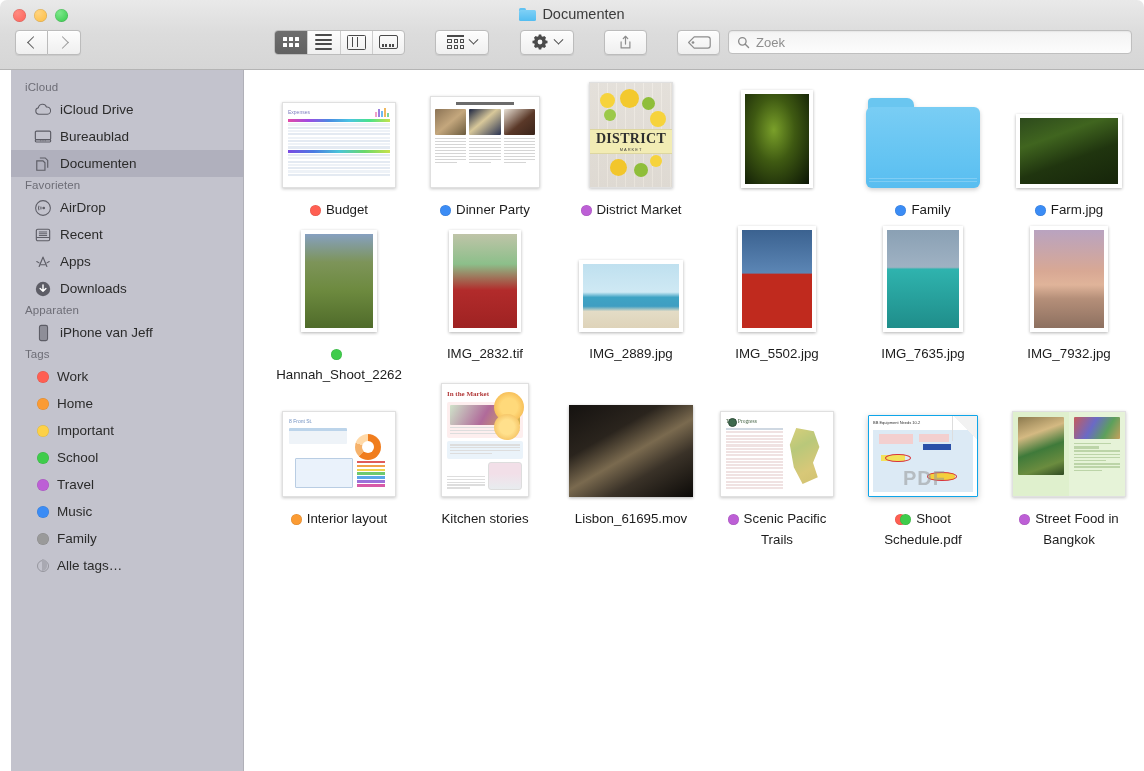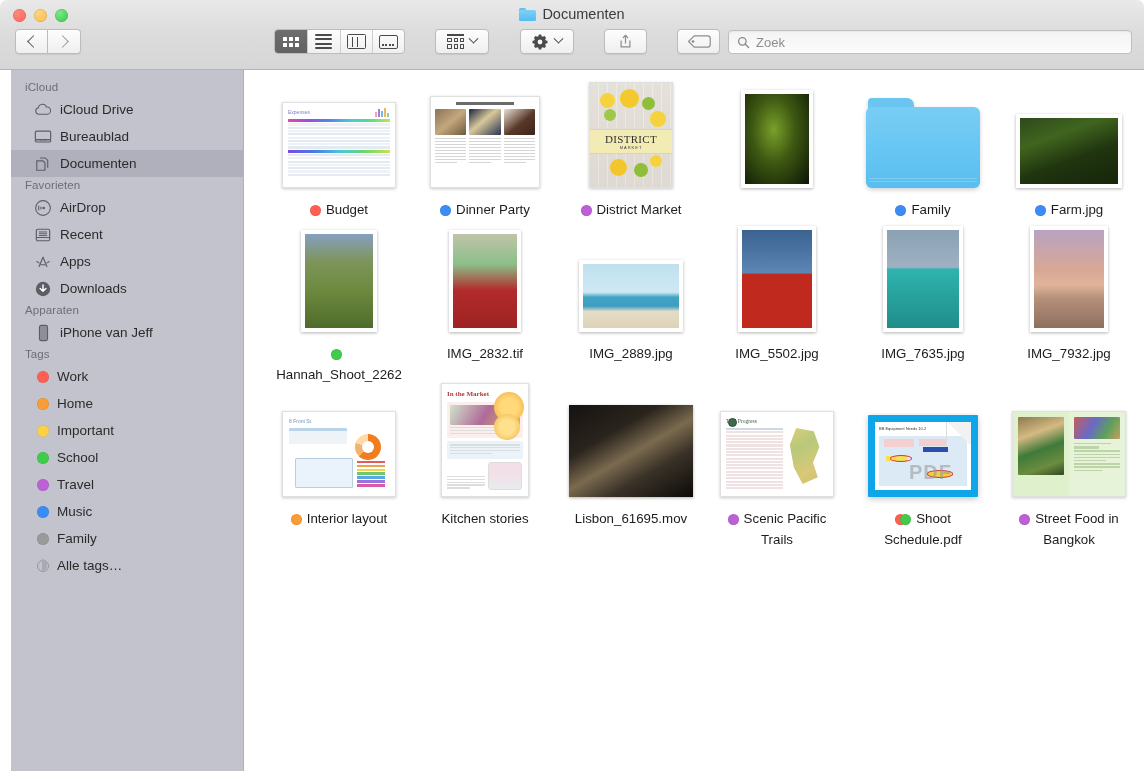--- a/index.html
+++ b/index.html
@@ -82,21 +82,21 @@
     border-radius: 1.5px;
   }
 
   
   .toolbar {
     position: absolute;
     left: 0; right: 0;
     top: 30px;
     height: 40px;
     display: flex;
-    align-items: flex-end;
+    align-items: center;
     padding: 0 12px 16px 12px;
     gap: 8px;
   }
 
   .btn {
     background: linear-gradient(to bottom, #fdfdfd, #efefef);
     border: 1px solid #bcbcbc;
     border-radius: 4px;
     height: 25px;
     display: flex;
@@ -365,21 +365,21 @@
   .dp-ln { height: 1.4px; background: #d5d5d5; margin-bottom: 1.6px; }
 
   
   .t-district { width: 84px; height: 106px; }
   .dm-bg { position:absolute; inset:0; background:
       linear-gradient(to bottom, #eeeae4 0%, #e8e3db 100%);
   }
   .dm-wood { position:absolute; inset:0; background: repeating-linear-gradient(to right, rgba(0,0,0,.045) 0 8px, transparent 8px 9px); }
   .dm-band { position:absolute; left:0; right:0; top:44%; height: 25px; background: #f2ecb4; border-top:1px solid #ddd6a0; border-bottom:1px solid #ddd6a0;
     display:flex; flex-direction:column; align-items:center; justify-content:center; }
-  .dm-band b { font-size: 11px; letter-spacing: .3px; color: #2f2f2f; font-family:"Liberation Serif", serif; font-weight:400;}
+  .dm-band b { font-size: 14px; letter-spacing: .3px; color: #2f2f2f; font-family:"Liberation Serif", serif; font-weight:700;}
   .dm-band i { font-size: 4px; letter-spacing: 1px; color: #3d3d3d; font-style: normal; }
   .lemon { position:absolute; border-radius:50%; }
 
   
   .t-lighting { width: 72px; height: 98px; }
   .lt-art { background: radial-gradient(ellipse at 45% 40%, #7aa02a 0%, #3f5a12 42%, #0b1505 100%); }
 
   
   .t-farm { width: 106px; height: 74px; }
   .farm-art { background: linear-gradient(160deg,#2d4a1c 0%, #40651f 30%, #20350f 60%, #16250a 100%); }
@@ -433,21 +433,21 @@
   .t-scenic { width: 114px; height: 86px; padding: 6px 5px; }
   .sc-title { font-size: 5.5px; color: #3a5a3a; font-family:"Liberation Serif", serif; margin-bottom: 4px; }
   .sc-tbl { width: 56%; }
   .sc-tr { height: 2.1px; background:#f0e2e2; margin-bottom:1.2px; }
   .sc-map { position:absolute; right: 8px; top: 16px; width: 40px; height: 56px;
     background: linear-gradient(150deg,#dcd07a 0%, #b9c87a 35%, #d8c878 70%, #cfc06e 100%);
     clip-path: polygon(28% 0, 72% 6%, 86% 34%, 70% 62%, 82% 88%, 44% 100%, 22% 70%, 12% 30%); }
 
   
   .t-pdf { width: 110px; height: 82px; }
-  .pdf-page { position:absolute; inset:0; background:#fff; border:7px solid #0ea5e9;
+  .pdf-page { position:absolute; inset:0; background:#fff; border:1px solid #0ea5e9;
     border-radius:1px; overflow:hidden; }
   .pdf-hdr { font-size:4px; color:#333; padding:4px 4px 2px; }
   .pdf-grid { position:absolute; left:4px; right:4px; top:14px; bottom:4px; background:#dceaf5; }
   .pdf-txt { position:absolute; left: 34px; bottom: 6px; font-size: 20px; font-weight:700; color: rgba(150,150,150,.55); letter-spacing:1px; }
   .pdf-curl { position:absolute; right:-1px; top:-1px; width:26px; height:26px;
     background: linear-gradient(225deg, #f2f2f2 0 50%, transparent 50%); border-left:1px solid #ddd; }
 
   
   .t-street { width: 114px; height: 86px; display:flex; }
   .sf-left { width: 50%; background:#dff0cd; padding:5px; }

